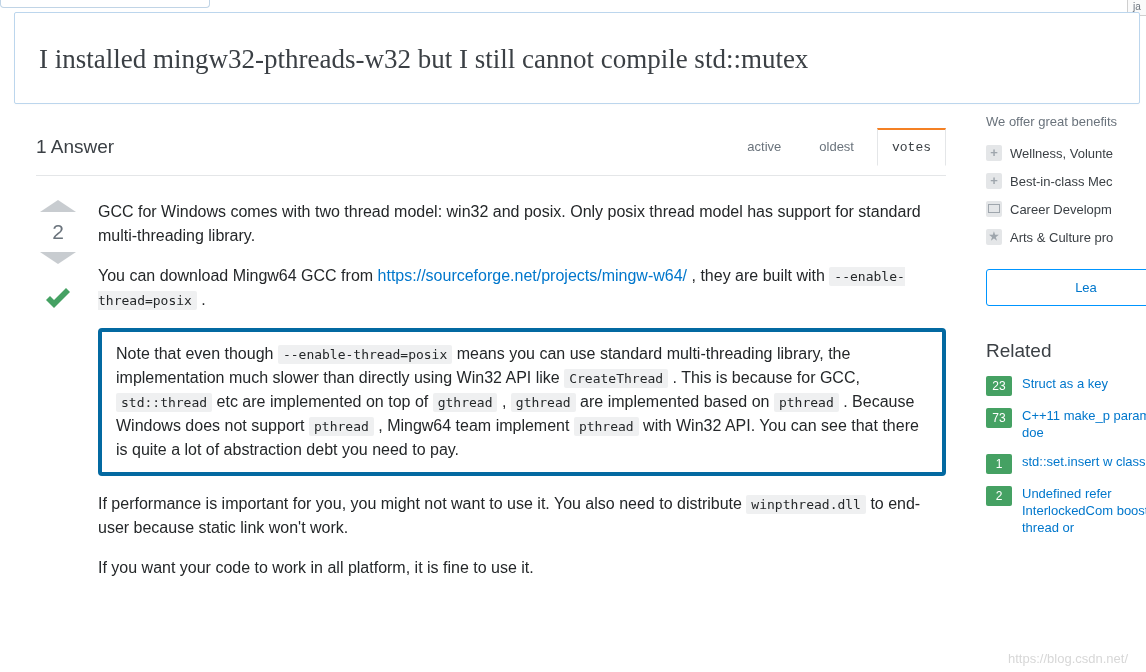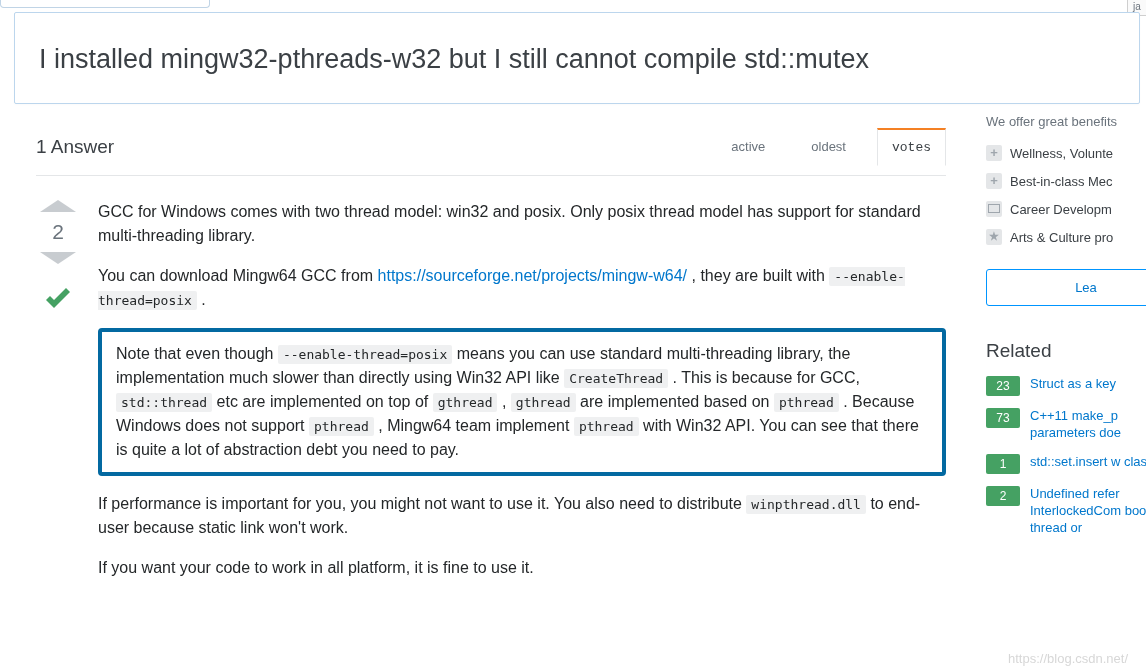--- a/index.html
+++ b/index.html
@@ -1,23 +1,23 @@
 <!DOCTYPE html>
 <html><head>
 <meta charset="utf-8">
 <style>
 * { box-sizing: border-box; margin: 0; padding: 0; }
 body { font-family: Arial, "Helvetica Neue", Helvetica, sans-serif; font-size: 15px; color: #242729; background: #fff; position: relative; width: 1146px; height: 672px; overflow: hidden; }
 .top-tab { position: absolute; top: 0; left: 0; width: 210px; height: 8px; border: 1px solid #c0d4e6; border-top: none; border-radius: 0 0 4px 4px; background: #fff; }
-.title-box { position: absolute; top: 12px; left: 14px; right: 6px; background: #fff; border: 1px solid #bcd6ed; border-radius: 2px; padding: 28px 24px 26px; box-shadow: 0 1px 2px rgba(0,0,0,0.02); }
+.title-box { position: absolute; top: 12px; left: 14px; right: 6px; background: #fff; border: 1px solid #bcd6ed; border-radius: 2px; padding: 28px 24px 26px; box-shadow: 0 1px 2px rgba(0,0,0,0.02); font-family: Liberation Serif, serif; }
 .title-box h1 { font-size: 27px; font-weight: 400; color: #3b4045; line-height: 1.35; }
 .main { position: absolute; top: 128px; left: 36px; width: 910px; }
 .answers-header { display: flex; align-items: center; border-bottom: 1px solid #e4e6e8; padding-bottom: 10px; margin-bottom: 24px; }
 .answers-header h2 { font-size: 19px; font-weight: 400; color: #3b4045; flex: 1; }
-.tabs { display: flex; align-items: flex-end; gap: 16px; }
+.tabs { display: flex; align-items: flex-end; gap: 8px; }
 .tab { padding: 10px 14px; font-size: 13px; color: #6a737c; cursor: pointer; border: 1px solid transparent; }
 .tab.active { border: 1px solid #e4e6e8; border-top: 2px solid #f48024; border-bottom: 1px solid #fff; color: #3b4045; margin-bottom: -1px; font-family: Liberation Mono, monospace; }
 .answer-row { display: flex; gap: 18px; }
 .votecol { width: 44px; display: flex; flex-direction: column; align-items: center; gap: 8px; }
 .arrow-up, .arrow-down { width: 0; height: 0; border-left: 18px solid transparent; border-right: 18px solid transparent; cursor: pointer; }
 .arrow-up { border-bottom: 12px solid #c8ccd0; }
 .arrow-down { border-top: 12px solid #c8ccd0; }
 .votecount { font-size: 21px; color: #6a737c; }
 .check { color: #45a163; font-size: 28px; margin-top: 10px; }
 .check svg { width: 36px; height: 36px; }
@@ -29,21 +29,21 @@
 .sidebar { position: absolute; top: 110px; left: 986px; width: 200px; font-size: 13px; }
 .benefits-head { color: #6a737c; margin-bottom: 10px; margin-top: 4px; }
 .benefit-item { display: flex; align-items: center; gap: 8px; padding: 6px 0; color: #3b4045; white-space: nowrap; overflow: hidden; }
 .benefit-icon { width: 16px; height: 16px; background: #e4e6e8; border-radius: 2px; flex-shrink: 0; position: relative; }
 .benefit-icon::after { content: "+"; position: absolute; top: 50%; left: 50%; transform: translate(-50%, -52%); color: #9fa6ad; font-size: 13px; font-weight: bold; }
 .benefit-icon.monitor::after { content: ""; width: 10px; height: 7px; border: 1px solid #9fa6ad; top: 3px; left: 2px; transform: none; }
 .benefit-icon.star::after { content: "★"; color: #9fa6ad; font-size: 11px; }
 .learn-btn { margin-top: 18px; border: 1px solid #0095ff; color: #0077cc; text-align: center; padding: 10px; border-radius: 3px; cursor: pointer; white-space: nowrap; overflow: hidden; }
 .related-h { font-size: 19px; font-weight: 400; color: #3b4045; margin-top: 34px; margin-bottom: 14px; }
 .related-item { display: flex; gap: 10px; margin-bottom: 12px; align-items: flex-start; }
-.badge { background: #45a163; color: #fff; font-size: 12px; width: 34px; text-align: center; padding: 3px 0; border-radius: 2px; flex-shrink: 0; }
+.badge { background: #45a163; color: #fff; font-size: 12px; width: 26px; text-align: center; padding: 3px 0; border-radius: 2px; flex-shrink: 0; }
 .related-link { color: #0077cc; font-size: 13px; line-height: 1.3; white-space: normal; overflow: hidden; }
 .watermark { position: absolute; bottom: 6px; right: 18px; color: #d7d7d7; font-size: 13px; pointer-events: none; }
 .top-right-btn { position: absolute; top: 0; right: 0; width: 19px; height: 16px; border: 1px solid #cfcfcf; border-top: none; border-right: none; font-size: 10px; color: #6a737c; text-align: center; line-height: 14px; background:#fafafa;}
 </style>
 </head>
 <body>
 
 <div class="top-tab"></div>
 <div class="top-right-btn">ja</div>
 

